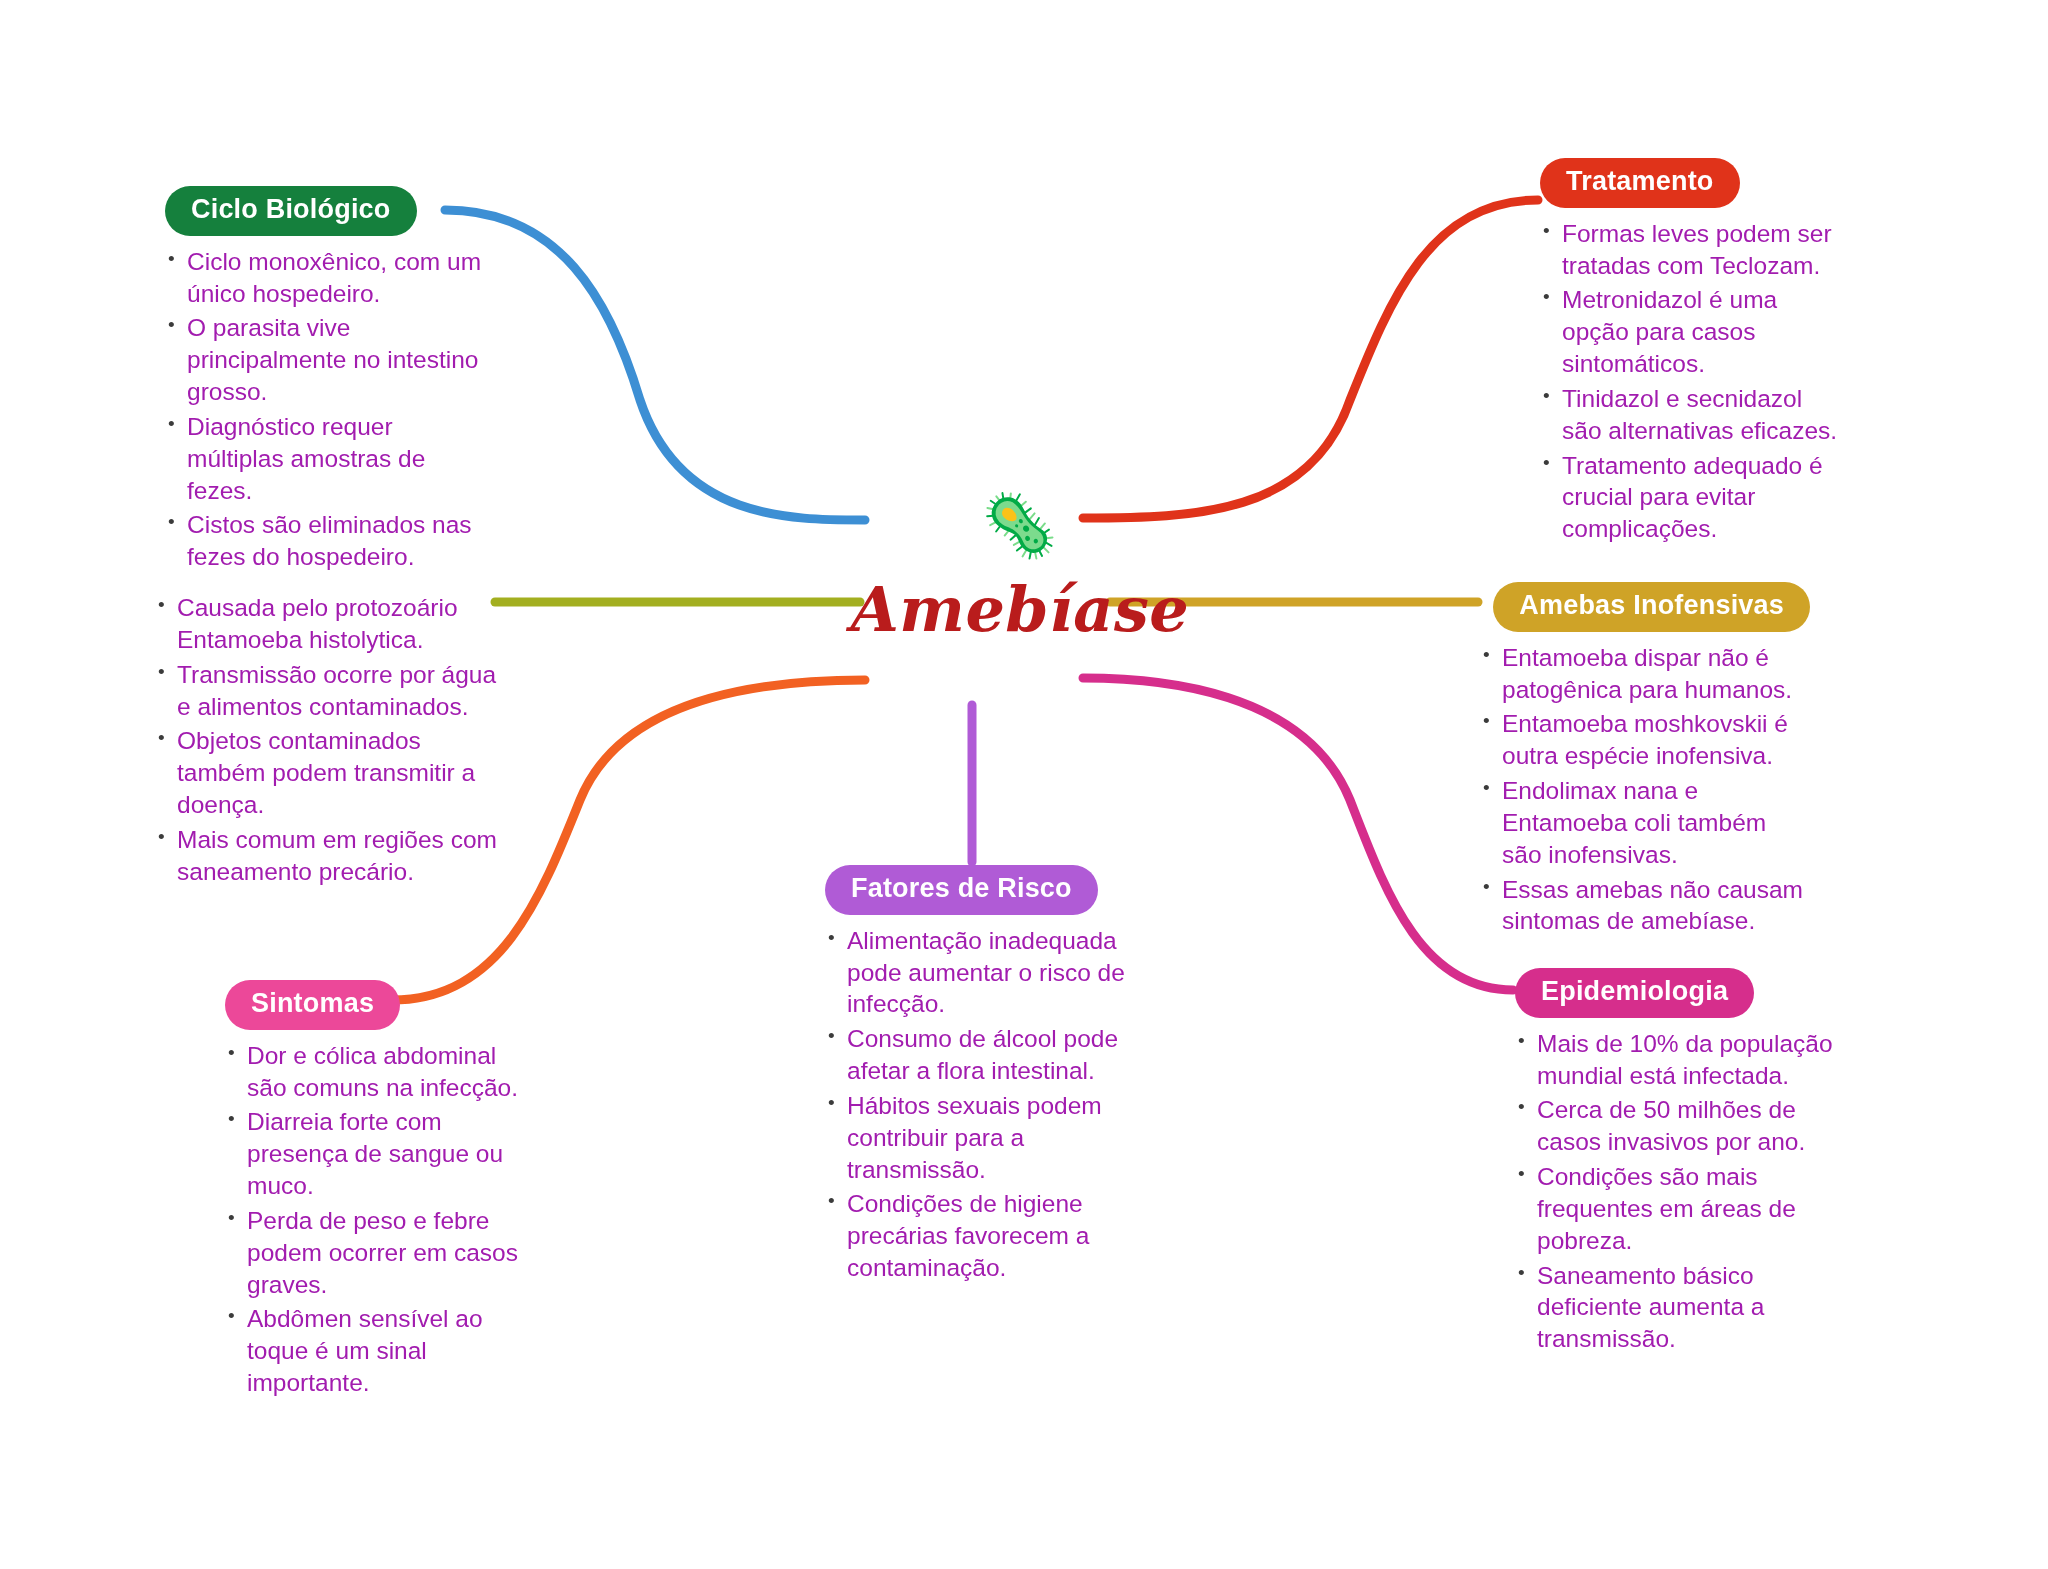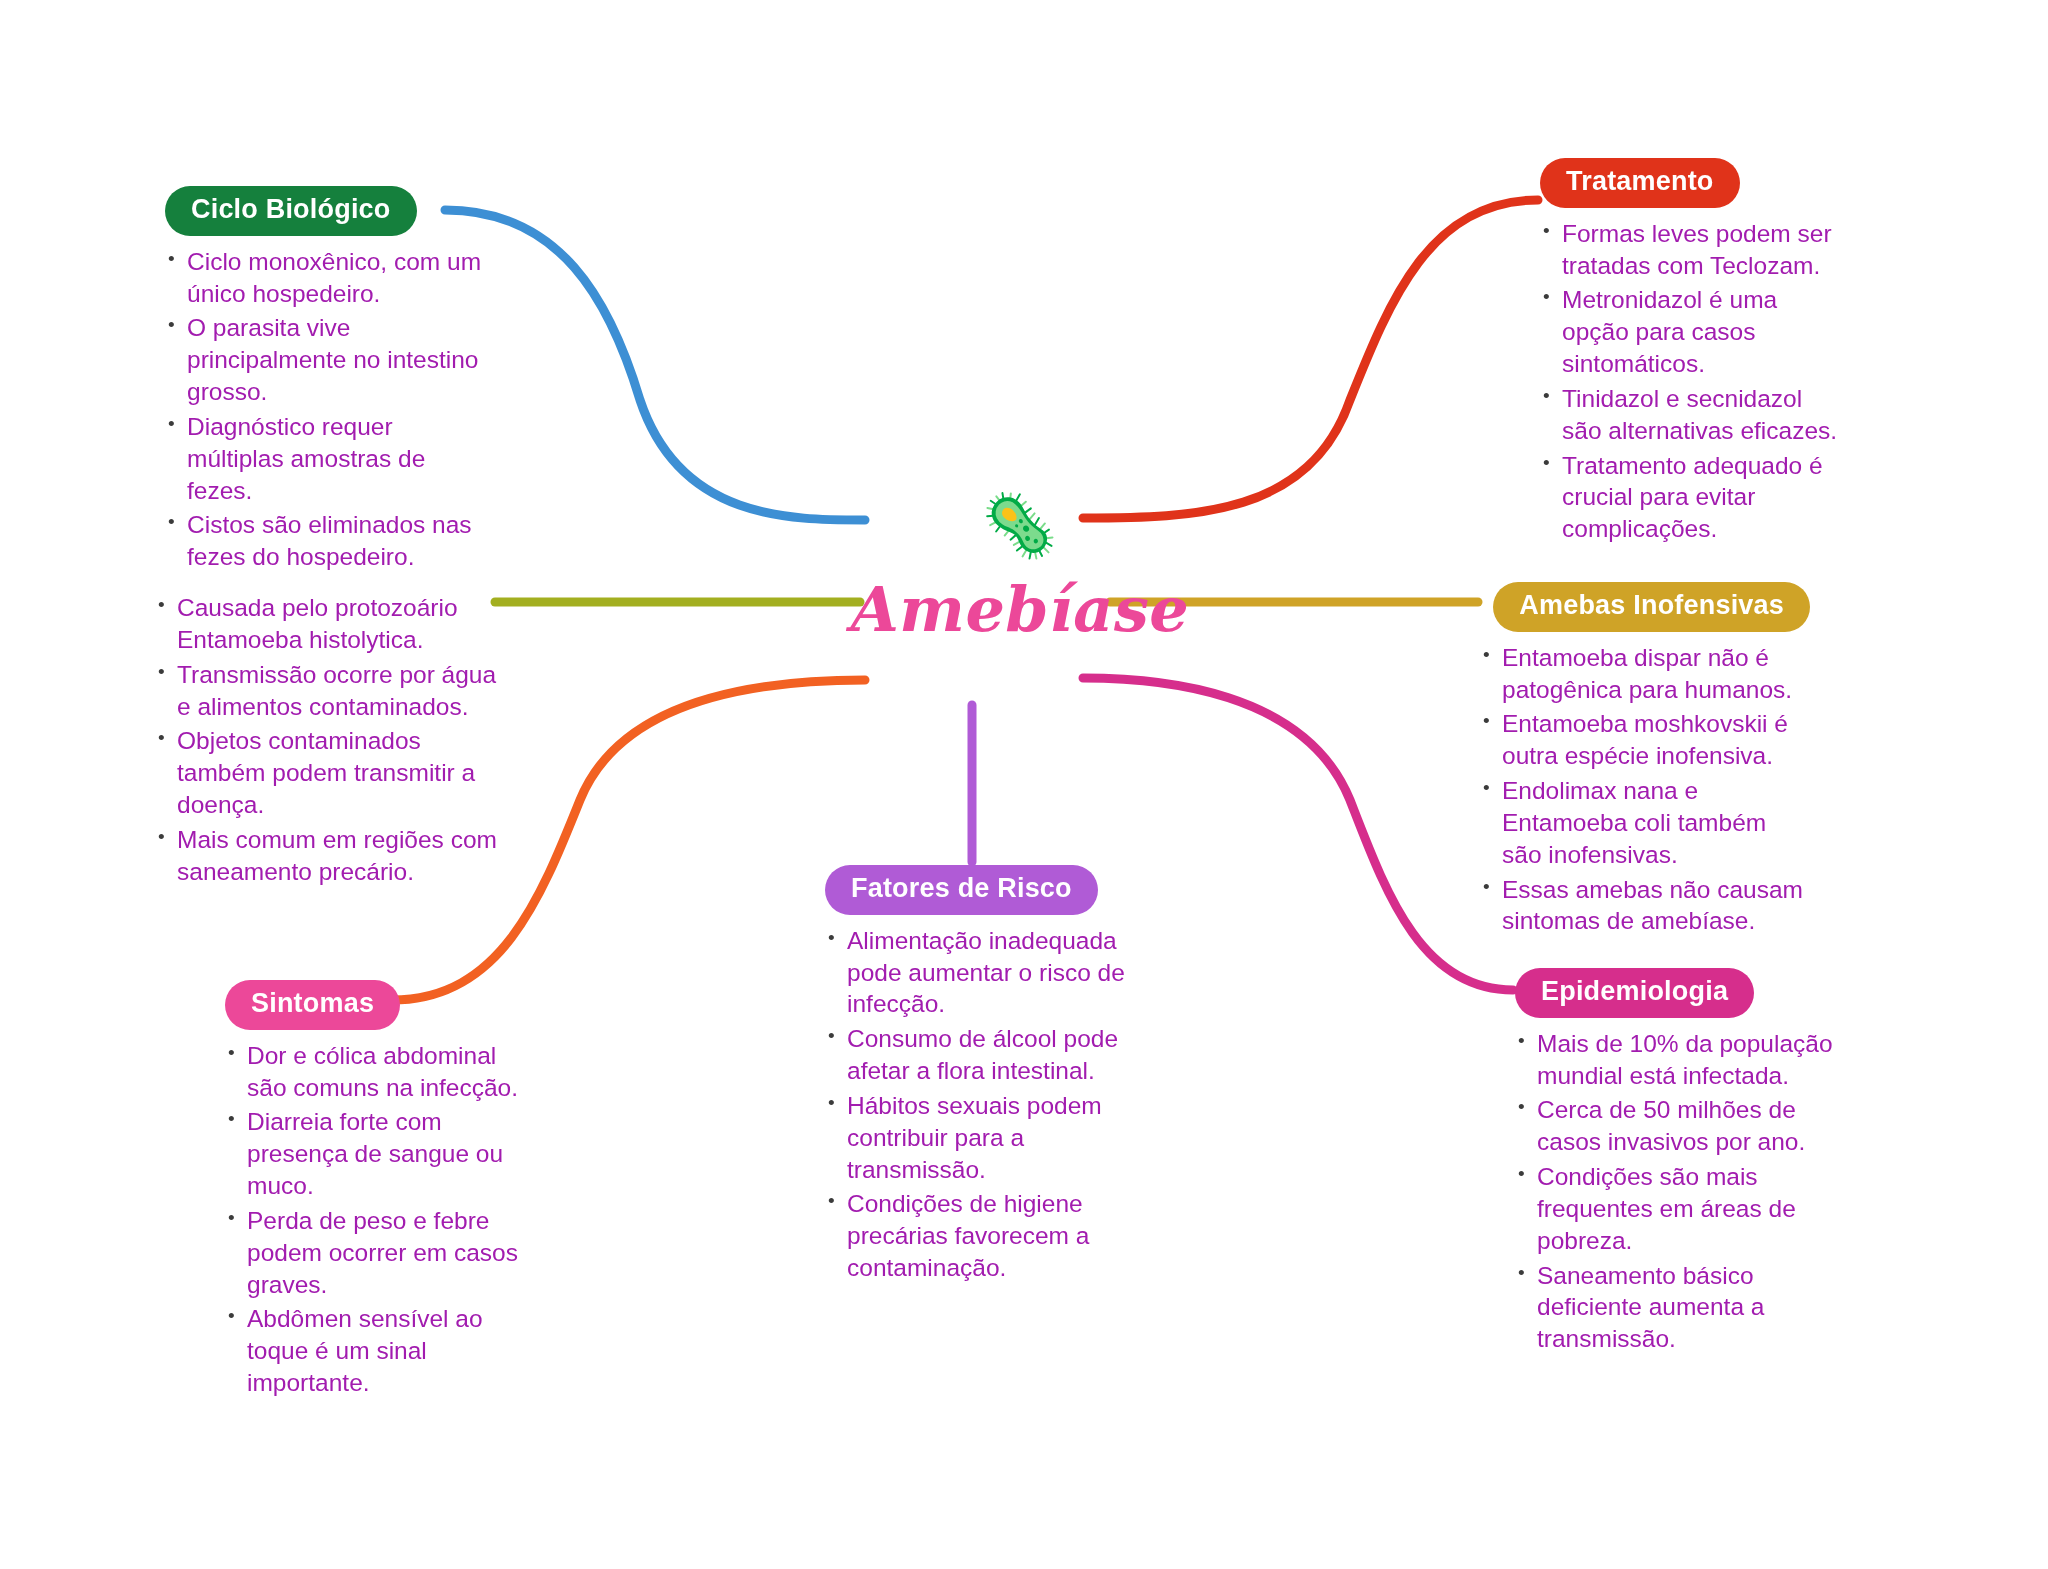--- a/index.html
+++ b/index.html
@@ -37,21 +37,21 @@
     font-size: 62px;
     line-height: 1;
     height: 70px;
     display: block;
   }
   .center-title {
     font-family: "DejaVu Serif", serif;
     font-style: italic;
     font-weight: 700;
     font-size: 62px;
-    color: #ec4899;
+    color: #b91c1c;
     letter-spacing: 0.5px;
     margin-top: 8px;
     white-space: nowrap;
   }
 
   
   .branch {
     position: absolute;
   }
   .pill {

